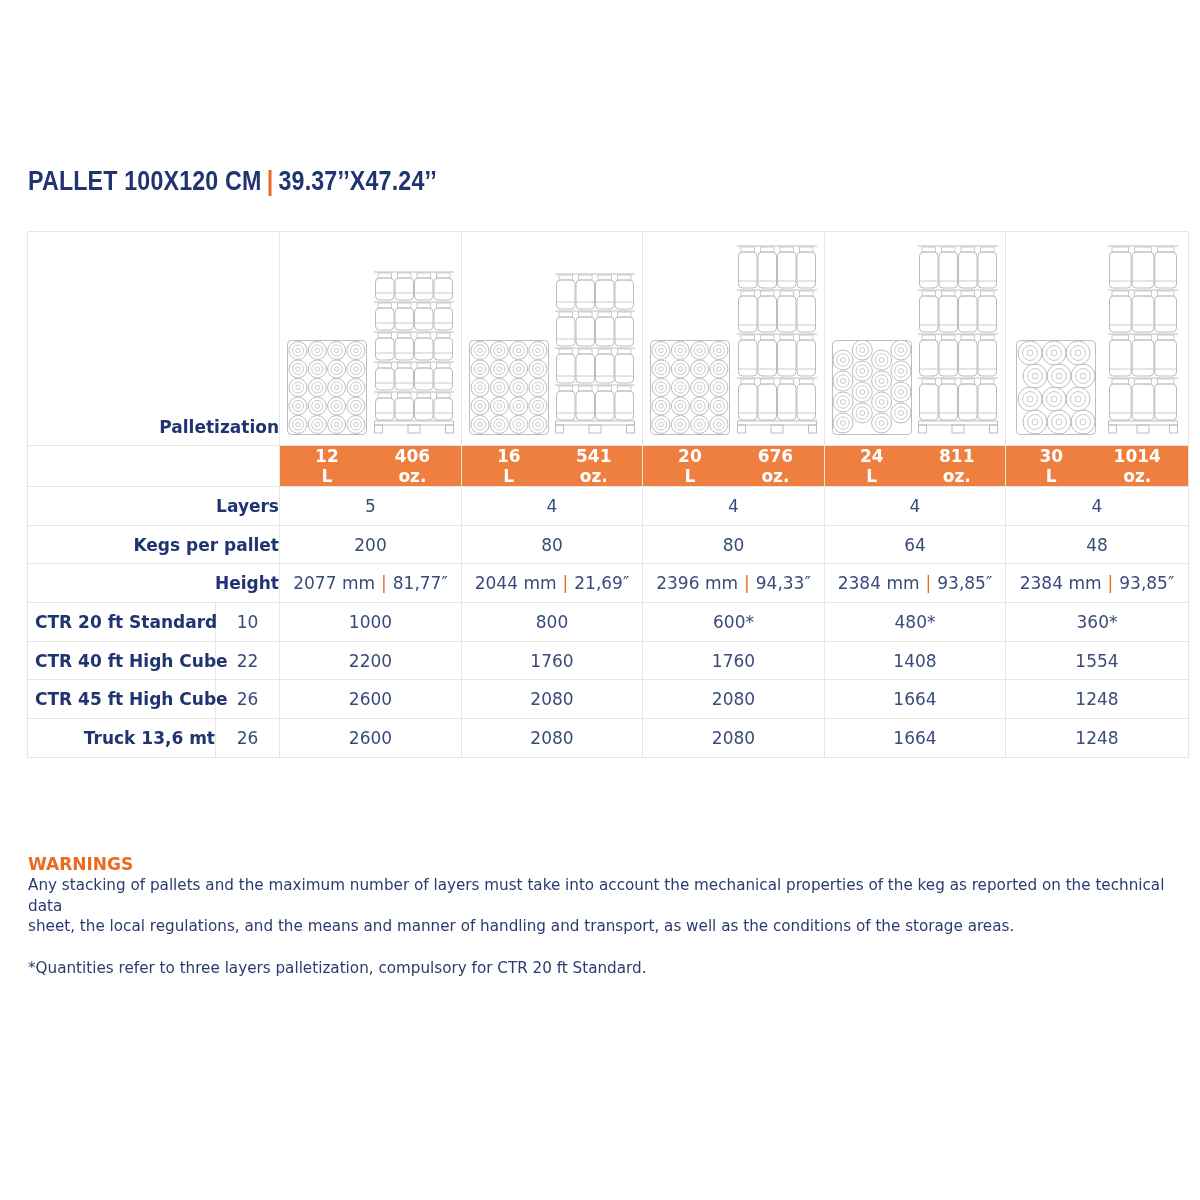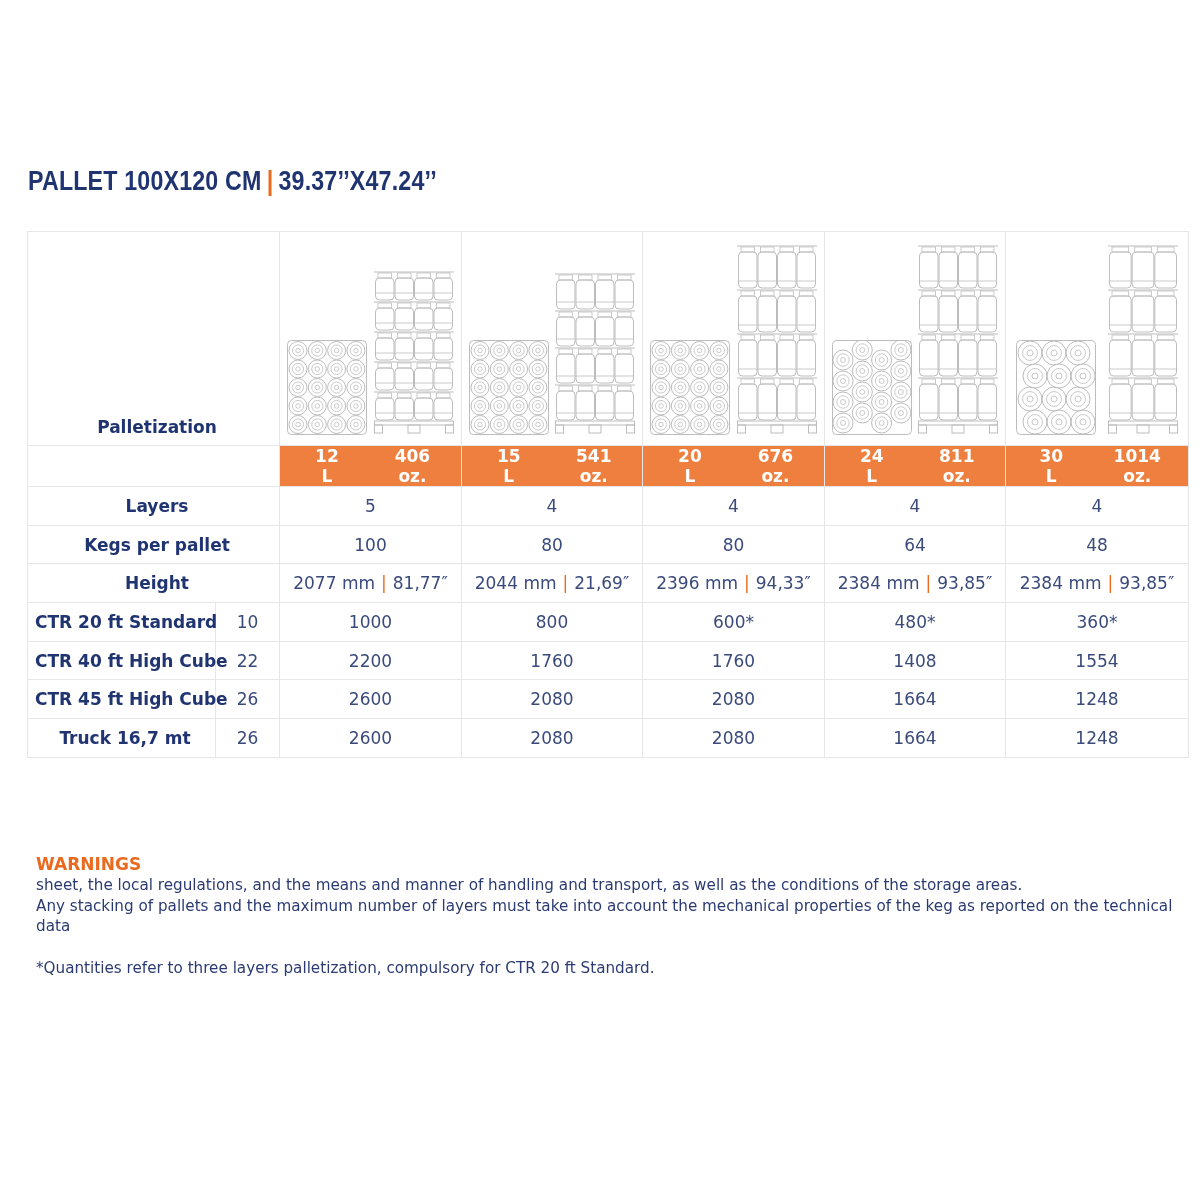--- a/index.html
+++ b/index.html
@@ -5,30 +5,30 @@
   html, body { margin:0; padding:0; background:#ffffff; }
   body { width:1200px; height:1200px; position:relative; overflow:hidden;
          font-family:"DejaVu Sans", "Liberation Sans", sans-serif; color:#1f3470; }
   .title { position:absolute; left:28px; top:166px; font-family:"Liberation Sans", sans-serif;
            font-weight:700; font-size:27px; letter-spacing:0.2px; color:#1f3470;
            transform:scaleX(0.86); transform-origin:left center; white-space:nowrap; }
   .title .sep { color:#ea6a1f; margin:0 6px; }
   table.pal { position:absolute; left:27px; top:231px; border-collapse:collapse; table-layout:fixed; width:1161px; }
   table.pal td { border:1px solid #e6e6e6; padding:0; text-align:center; vertical-align:middle;
                  font-size:17px; color:#3a4a7a; height:37.7px; }
-  table.pal td.lab { text-align:center; padding-left:7px; font-weight:700; color:#1f3470; font-size:17px; white-space:nowrap; }
+  table.pal td.lab { text-align:right; padding-left:7px; font-weight:700; color:#1f3470; font-size:17px; white-space:nowrap; }
   table.pal tr.imgrow td { height:205px; vertical-align:bottom; }
   table.pal tr.imgrow td.lab { padding-bottom:8px; }
   .or { background:#ee7f3e; color:#ffffff !important; font-weight:700; }
   .hdr-inner { display:flex; justify-content:space-between; padding:0 16px 0 28px; font-size:17px;gap:34px; }
   .qty { color:#ea6a1f !important; }
   .bar { color:#ea6a1f; margin:0 6px; }
   .h-small { font-size:16px; }
   .imgwrap { display:flex; justify-content:space-around; align-items:flex-end; height:205px; padding:0 4px 10px 4px; box-sizing:border-box; }
-  .warn { position:absolute; left:36px; top:853px; width:1160px; font-size:15.2px; line-height:20.7px; color:#2b3a70; }
+  .warn { position:absolute; left:28px; top:853px; width:1160px; font-size:15.2px; line-height:20.7px; color:#2b3a70; }
   .warn h3 { margin:0; font-size:17px; color:#ea6a1f; font-weight:700; line-height:22px; }
   .warn p { margin:0; }
   .warn .gap { height:20.7px; }
   svg { display:block; }
 </style>
 </head>
 <body>
 
 <div class="title">
   <span>PALLET 100X120 CM</span><span class="sep">|</span><span>39.37’’X47.24’’</span>
@@ -643,21 +643,21 @@
   <tr>
     <td colspan="2"></td>
     <td class="or">
           <div class="hdr-inner">
             <span>12 L</span>
             <span>406 oz.</span>
           </div>
         </td>
     <td class="or">
           <div class="hdr-inner">
-            <span>15 L</span>
+            <span>16 L</span>
             <span>541 oz.</span>
           </div>
         </td>
     <td class="or">
           <div class="hdr-inner">
             <span>20 L</span>
             <span>676 oz.</span>
           </div>
         </td>
     <td class="or">
@@ -679,21 +679,21 @@
     <td>5</td>
     <td>4</td>
     <td>4</td>
     <td>4</td>
     <td>4</td>
   </tr>
 
 
   <tr>
     <td class="lab" colspan="2">Kegs per pallet</td>
-    <td>100</td>
+    <td>200</td>
     <td>80</td>
     <td>80</td>
     <td>64</td>
     <td>48</td>
   </tr>
 
   <tr>
     <td class="lab" colspan="2">Height</td>
     <td class="h-small"><span>2077 mm</span><span class="bar">|</span><span>81,77″</span></td>
     <td class="h-small"><span>2044 mm</span><span class="bar">|</span><span>21,69″</span></td>
@@ -727,30 +727,30 @@
     <td class="lab">CTR 45 ft High Cube</td>
     <td>26</td>
     <td>2600</td>
     <td>2080</td>
     <td>2080</td>
     <td>1664</td>
     <td>1248</td>
   </tr>
 
   <tr>
-    <td class="lab">Truck 16,7 mt</td>
+    <td class="lab">Truck 13,6 mt</td>
     <td>26</td>
     <td>2600</td>
     <td>2080</td>
     <td>2080</td>
     <td>1664</td>
     <td>1248</td>
   </tr>
 </tbody>
   </table>
 
 <div class="warn">
   <h3>WARNINGS</h3>
+  <p>Any stacking of pallets and the maximum number of layers must take into account the mechanical properties of the keg as reported on the technical data</p>
   <p>sheet, the local regulations, and the means and manner of handling and transport, as well as the conditions of the storage areas.</p>
-  <p>Any stacking of pallets and the maximum number of layers must take into account the mechanical properties of the keg as reported on the technical data</p>
   <div class="gap"></div>
   <p>*Quantities refer to three layers palletization, compulsory for CTR 20 ft Standard.</p>
 </div>
 
 </body></html>

